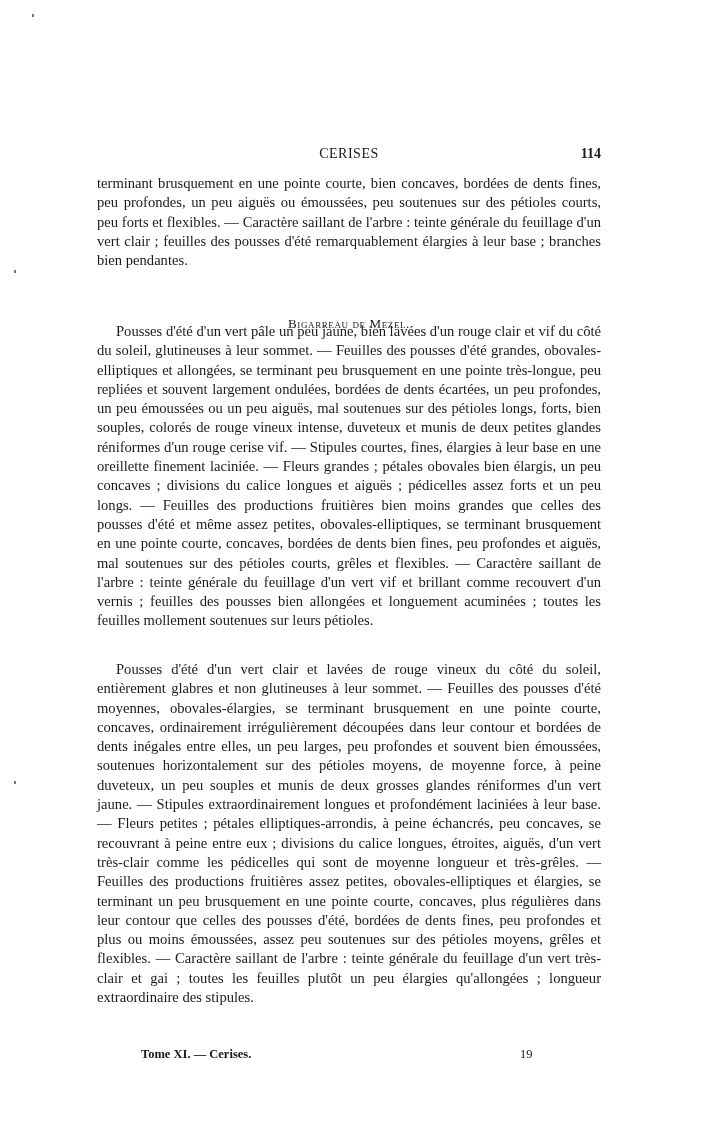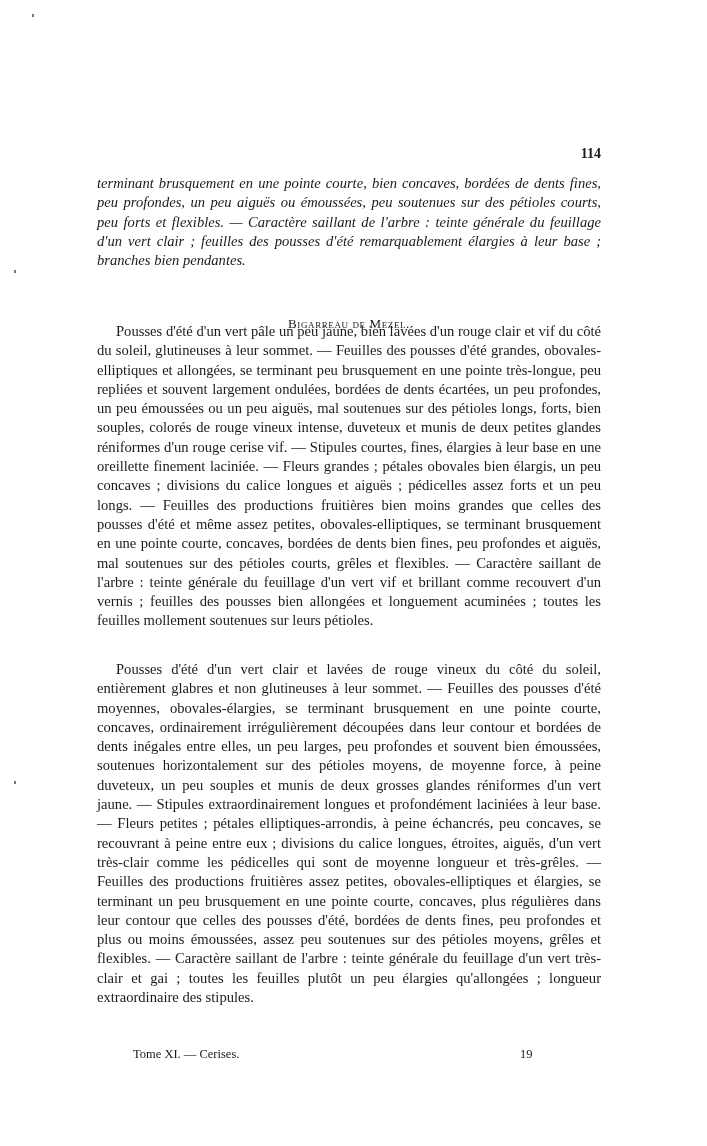--- a/index.html
+++ b/index.html
@@ -9,38 +9,39 @@
   .running-head { position: absolute; top: 146px; left: 97px; width: 504px; height: 18px; }
   .running-title { position: absolute; left: 0; right: 0; text-align: center; font-size: 14px; letter-spacing: 0.5px; }
   .page-number { position: absolute; right: 0; top: 0; font-size: 14px; font-weight: bold; }
   .text-block { position: absolute; left: 97px; width: 504px; font-size: 14.6px; line-height: 19.3px;
                 text-align: justify; }
   .text-block p { margin: 0; }
   .indent { text-indent: 19px; }
   .section-heading { position: absolute; left: 97px; width: 504px; text-align: center;
                      font-size: 13px; font-variant: small-caps; letter-spacing: 0.6px; }
   .footer { position: absolute; top: 1047px; left: 125px; width: 400px; font-size: 12.5px; }
-  .footer-left { position: absolute; left: 8px; }
+  .footer-left { position: absolute; left: 16px; font-weight: bold; }
   .footer-right { position: absolute; left: 395px; font-weight: normal; }
   .margin-mark { position: absolute; width: 2px; height: 3px; background: #777; }
 </style>
 </head>
 <body>
 
 <div class="page">
 
   <div class="margin-mark" style="left:32px; top:14px;"></div>
   <div class="margin-mark" style="left:14px; top:270px;"></div>
   <div class="margin-mark" style="left:14px; top:781px;"></div>
 
   <div class="running-head">
+    <span class="running-title">CERISES</span>
     <span class="page-number">114</span>
   </div>
 
-  <div class="text-block" style="top:174px;font-style:italic;">
+  <div class="text-block" style="top:174px;">
     <p>terminant brusquement en une pointe courte, bien concaves, bordées de dents fines, peu profondes, un peu aiguës ou émoussées, peu soutenues sur des pétioles courts, peu forts et flexibles. — Caractère saillant de l'arbre : teinte générale du feuillage d'un vert clair ; feuilles des pousses d'été remarquablement élargies à leur base ; branches bien pendantes.</p>
   </div>
 
   <div class="section-heading" style="top:292px;margin-top:24px;">Bigarreau de Mezel.</div>
 
   <div class="text-block" style="top:322px;">
     <p class="indent">Pousses d'été d'un vert pâle un peu jaune, bien lavées d'un rouge clair et vif du côté du soleil, glutineuses à leur sommet. — Feuilles des pousses d'été grandes, obovales-elliptiques et allongées, se terminant peu brusquement en une pointe très-longue, peu repliées et souvent largement ondulées, bordées de dents écartées, un peu profondes, un peu émoussées ou un peu aiguës, mal soutenues sur des pétioles longs, forts, bien souples, colorés de rouge vineux intense, duveteux et munis de deux petites glandes réniformes d'un rouge cerise vif. — Stipules courtes, fines, élargies à leur base en une oreillette finement laciniée. — Fleurs grandes ; pétales obovales bien élargis, un peu concaves ; divisions du calice longues et aiguës ; pédicelles assez forts et un peu longs. — Feuilles des productions fruitières bien moins grandes que celles des pousses d'été et même assez petites, obovales-elliptiques, se terminant brusquement en une pointe courte, concaves, bordées de dents bien fines, peu profondes et aiguës, mal soutenues sur des pétioles courts, grêles et flexibles. — Caractère saillant de l'arbre : teinte générale du feuillage d'un vert vif et brillant comme recouvert d'un vernis ; feuilles des pousses bien allongées et longuement acuminées ; toutes les feuilles mollement soutenues sur leurs pétioles.</p>
   </div>
 
 

